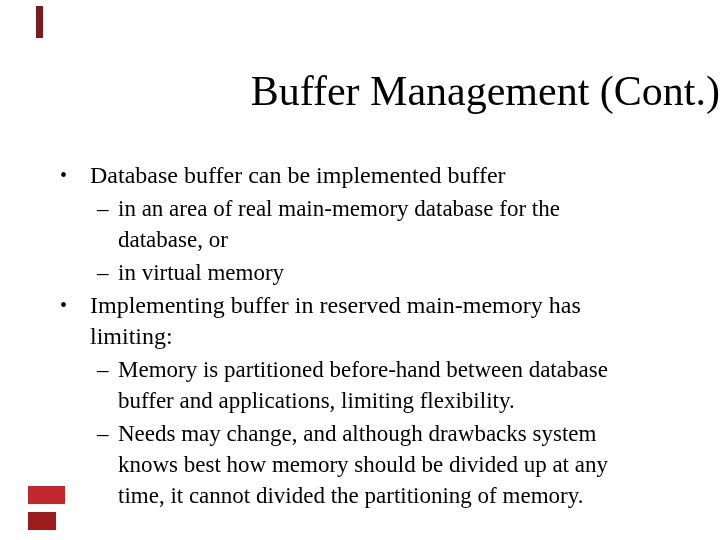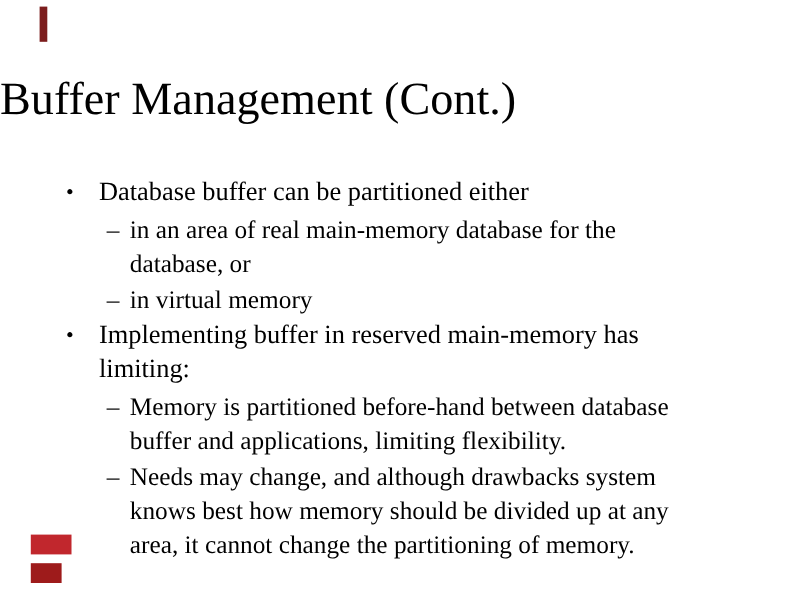--- a/index.html
+++ b/index.html
@@ -37,21 +37,21 @@
     left: 28px;
     top: 512px;
     width: 28px;
     height: 18px;
   }
   .title {
     position: absolute;
     top: 68px;
     left: 0;
     width: 720px;
-    text-align: left;
+    text-align: right;
     font-size: 42px;
     line-height: 46px;
     white-space: nowrap;
   }
   .content {
     position: absolute;
     top: 160px;
     left: 0;
     width: 720px;
   }
@@ -76,21 +76,21 @@
 <body>
 
 <div class="slide">
   <div class="deco deco-top" style="background: rgb(124, 29, 29);"></div>
   <div class="deco deco-b1" style="background: rgb(193, 39, 45);"></div>
   <div class="deco deco-b2" style="background: rgb(158, 27, 27);"></div>
   <div class="title">Buffer Management (Cont.)</div>
   <div class="content">
       <div class="row l1 para">
         <span class="marker">•</span>
-        <span class="text">Database buffer can be partitioned either</span>
+        <span class="text">Database buffer can be implemented buffer</span>
       </div>
       <div class="row l2 para">
         <span class="marker">–</span>
         <span class="text">in an area of real main-memory database for the</span>
       </div>
       <div class="row l2">
         <span class="marker"></span>
         <span class="text">database, or</span>
       </div>
       <div class="row l2 para">
@@ -116,16 +116,16 @@
       <div class="row l2 para">
         <span class="marker">–</span>
         <span class="text">Needs may change, and although drawbacks system</span>
       </div>
       <div class="row l2">
         <span class="marker"></span>
         <span class="text">knows best how memory should be divided up at any</span>
       </div>
       <div class="row l2">
         <span class="marker"></span>
-        <span class="text">area, it cannot change the partitioning of memory.</span>
+        <span class="text">time, it cannot divided the partitioning of memory.</span>
       </div>
     </div>
 </div>
 
 </body></html>

